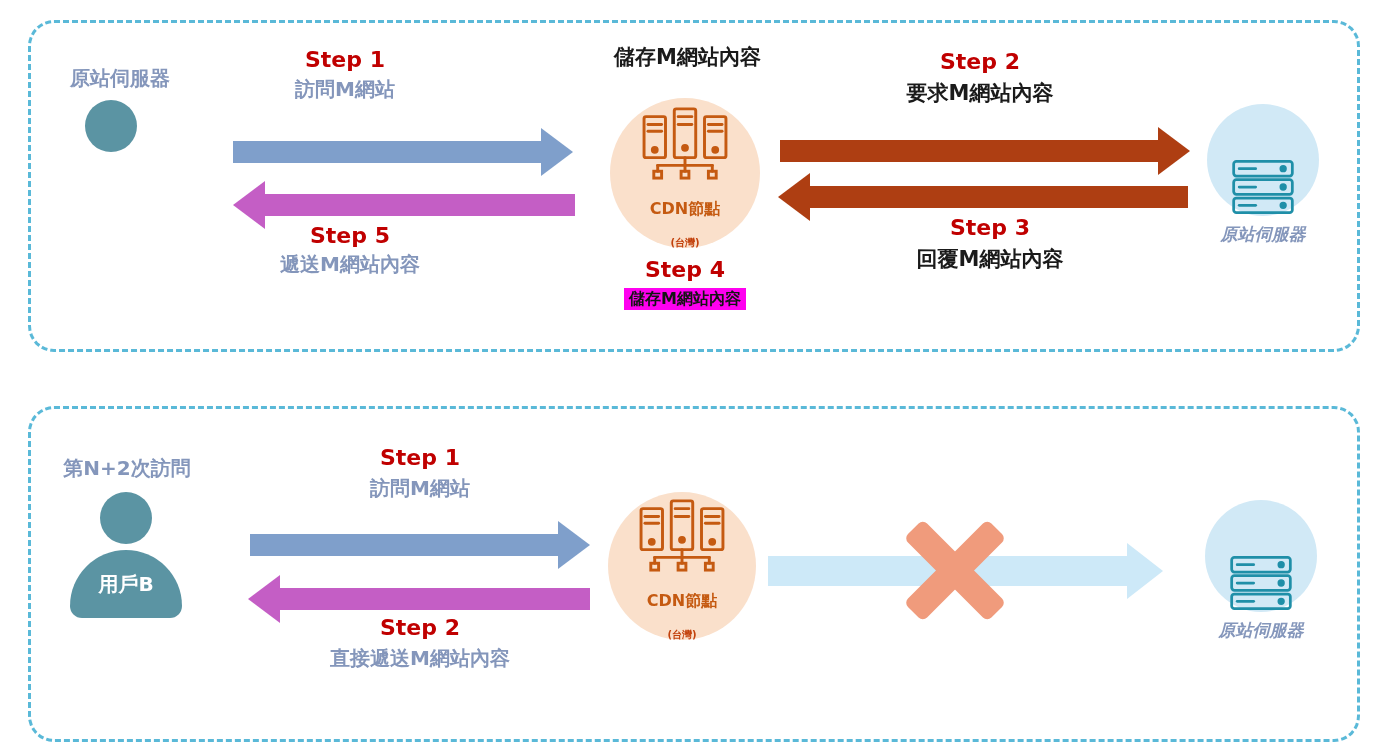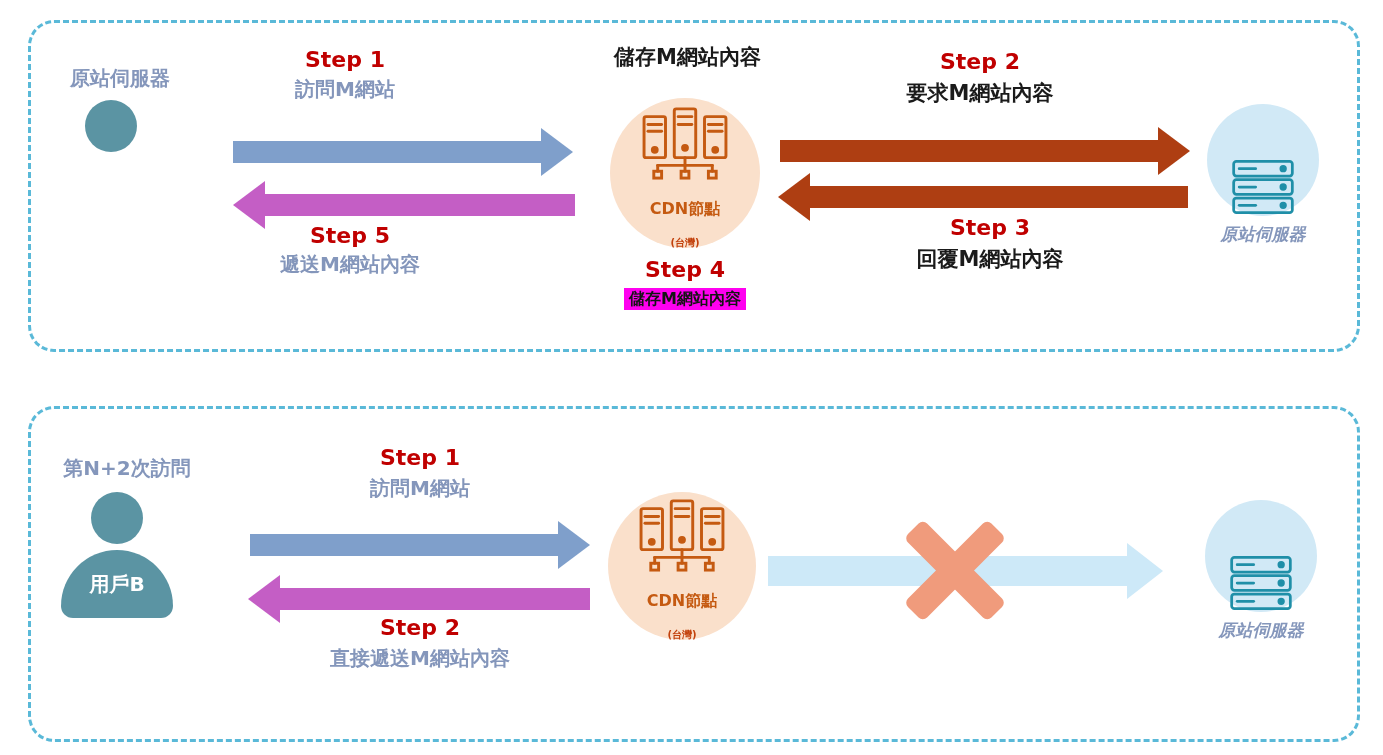--- a/index.html
+++ b/index.html
@@ -139,21 +139,21 @@
           <circle cx="58" cy="51" r="2.5" fill="#1F8FA8"></circle>
       </g>
     </svg>
   </div>
   <div class="t orig-lab" style="left:1183px;top:224px;width:160px;">原站伺服器</div>
 
   <div class="panel" style="left:28px;top:406px;width:1326px;height:330px;"></div>
 
   <div class="t blue" style="left:42px;top:456px;width:170px;">第N+2次訪問</div>
 
-  <div class="person" style="left:61px;top:492px;">
+  <div class="person" style="left:70px;top:492px;">
     <div class="head"></div>
     <div class="body">
       <span>用戶B</span>
     </div>
   </div>
 
   <div class="t red" style="left:315px;top:444px;width:210px;">Step 1</div>
   <div class="t blue" style="left:315px;top:476px;width:210px;">訪問M網站</div>
   <div class="arrow right a-blue" style="left:250px;top:534px;width:340px;">
       <div class="shaft"></div>

